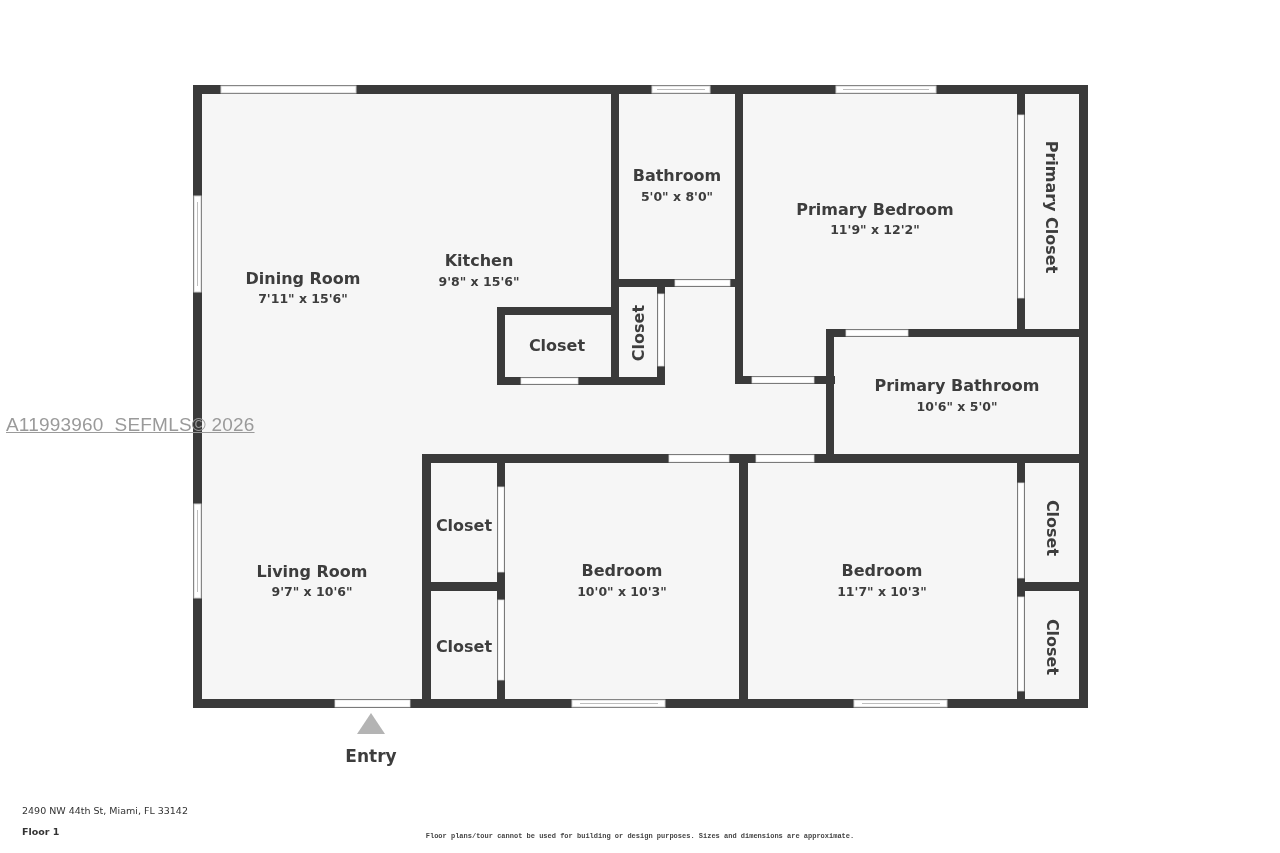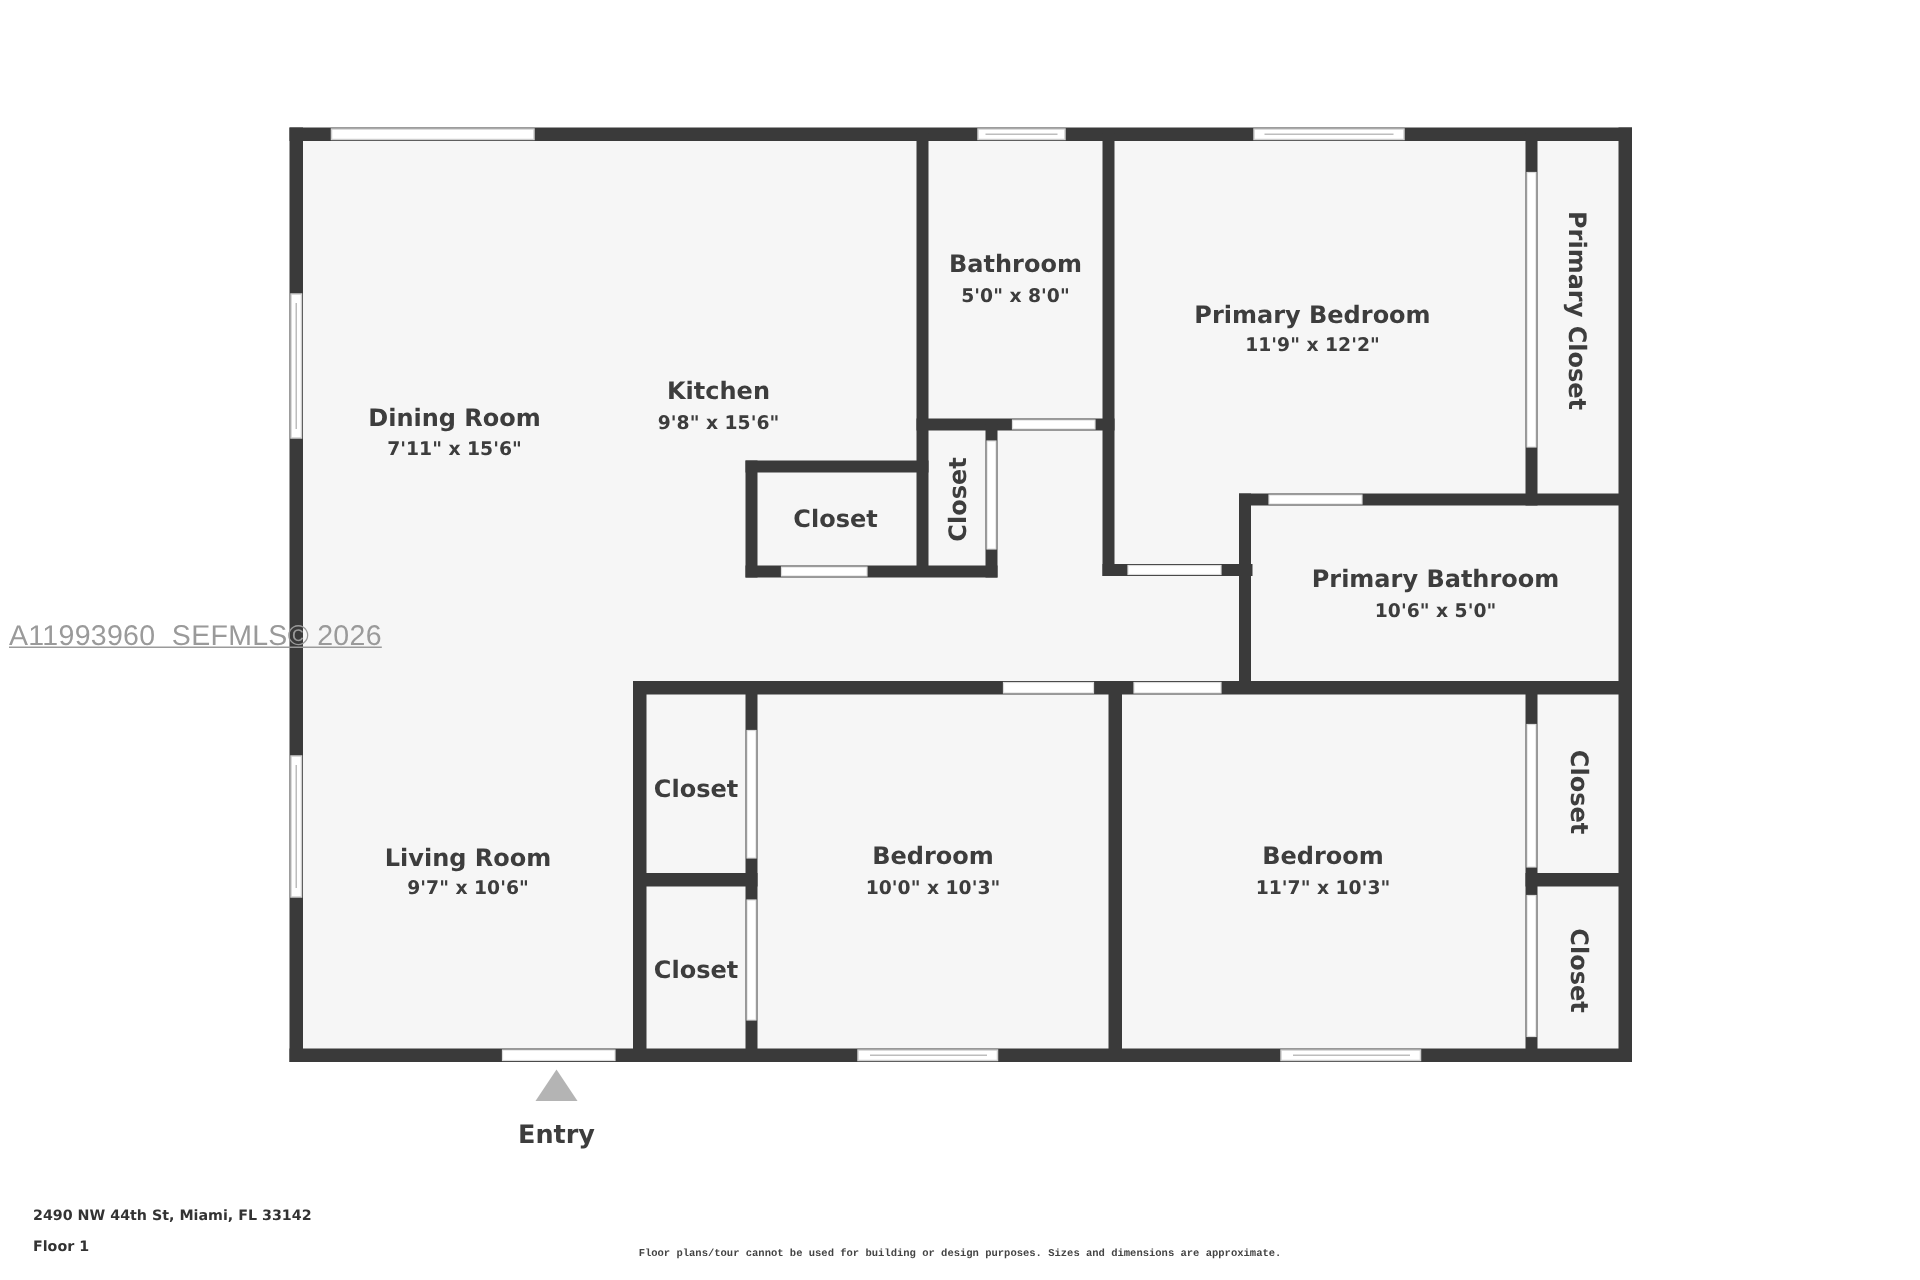--- a/index.html
+++ b/index.html
@@ -7,21 +7,21 @@
   svg { position:absolute; left:0; top:0; }
   .floor { fill:#f6f6f6; }
   .wall { fill:#3a3a3a; }
   .win { fill:#ffffff; stroke:#cfcfcf; stroke-width:1; }
   .winline { stroke:#bdbdbd; stroke-width:1; }
   .door { fill:#ffffff; stroke:#dcdcdc; stroke-width:0.8; }
   .rname { font-family:"DejaVu Sans", sans-serif; font-weight:bold; font-size:16px; fill:#3d3d3d; text-anchor:middle; }
   .rdim { font-family:"DejaVu Sans", sans-serif; font-weight:bold; font-size:12.5px; fill:#3d3d3d; text-anchor:middle; }
   .entry-label { font-family:"DejaVu Sans", sans-serif; font-weight:bold; font-size:17px; fill:#3d3d3d; text-anchor:middle; }
   .watermark { position:absolute; left:6px; top:414px; font-family:"Liberation Sans", sans-serif; font-size:19px; color:#9a9a9a; letter-spacing:0.2px; white-space:pre;text-decoration:underline; }
-  .addr { position:absolute; left:22px; top:805px; font-family:"DejaVu Sans", sans-serif; font-weight:bold; font-size:9.5px; color:#333; }
+  .addr { position:absolute; left:22px; top:805px; font-family:"DejaVu Sans", sans-serif; font-weight:normal; font-size:9.5px; color:#333; }
   .floorlbl { position:absolute; left:22px; top:826px; font-family:"DejaVu Sans", sans-serif; font-weight:bold; font-size:9.5px; color:#333;text-align:center; }
   .disclaimer { position:absolute; left:0; width:1280px; top:832px; text-align:center; font-family:Liberation Mono, monospace; font-weight:bold; font-size:7px; color:#444; }
 </style>
 </head>
 <body>
 
 <svg width="1280" height="853" viewBox="0 0 1280 853">
 
   <rect class="floor" x="197" y="89" width="888" height="614"></rect>
 

